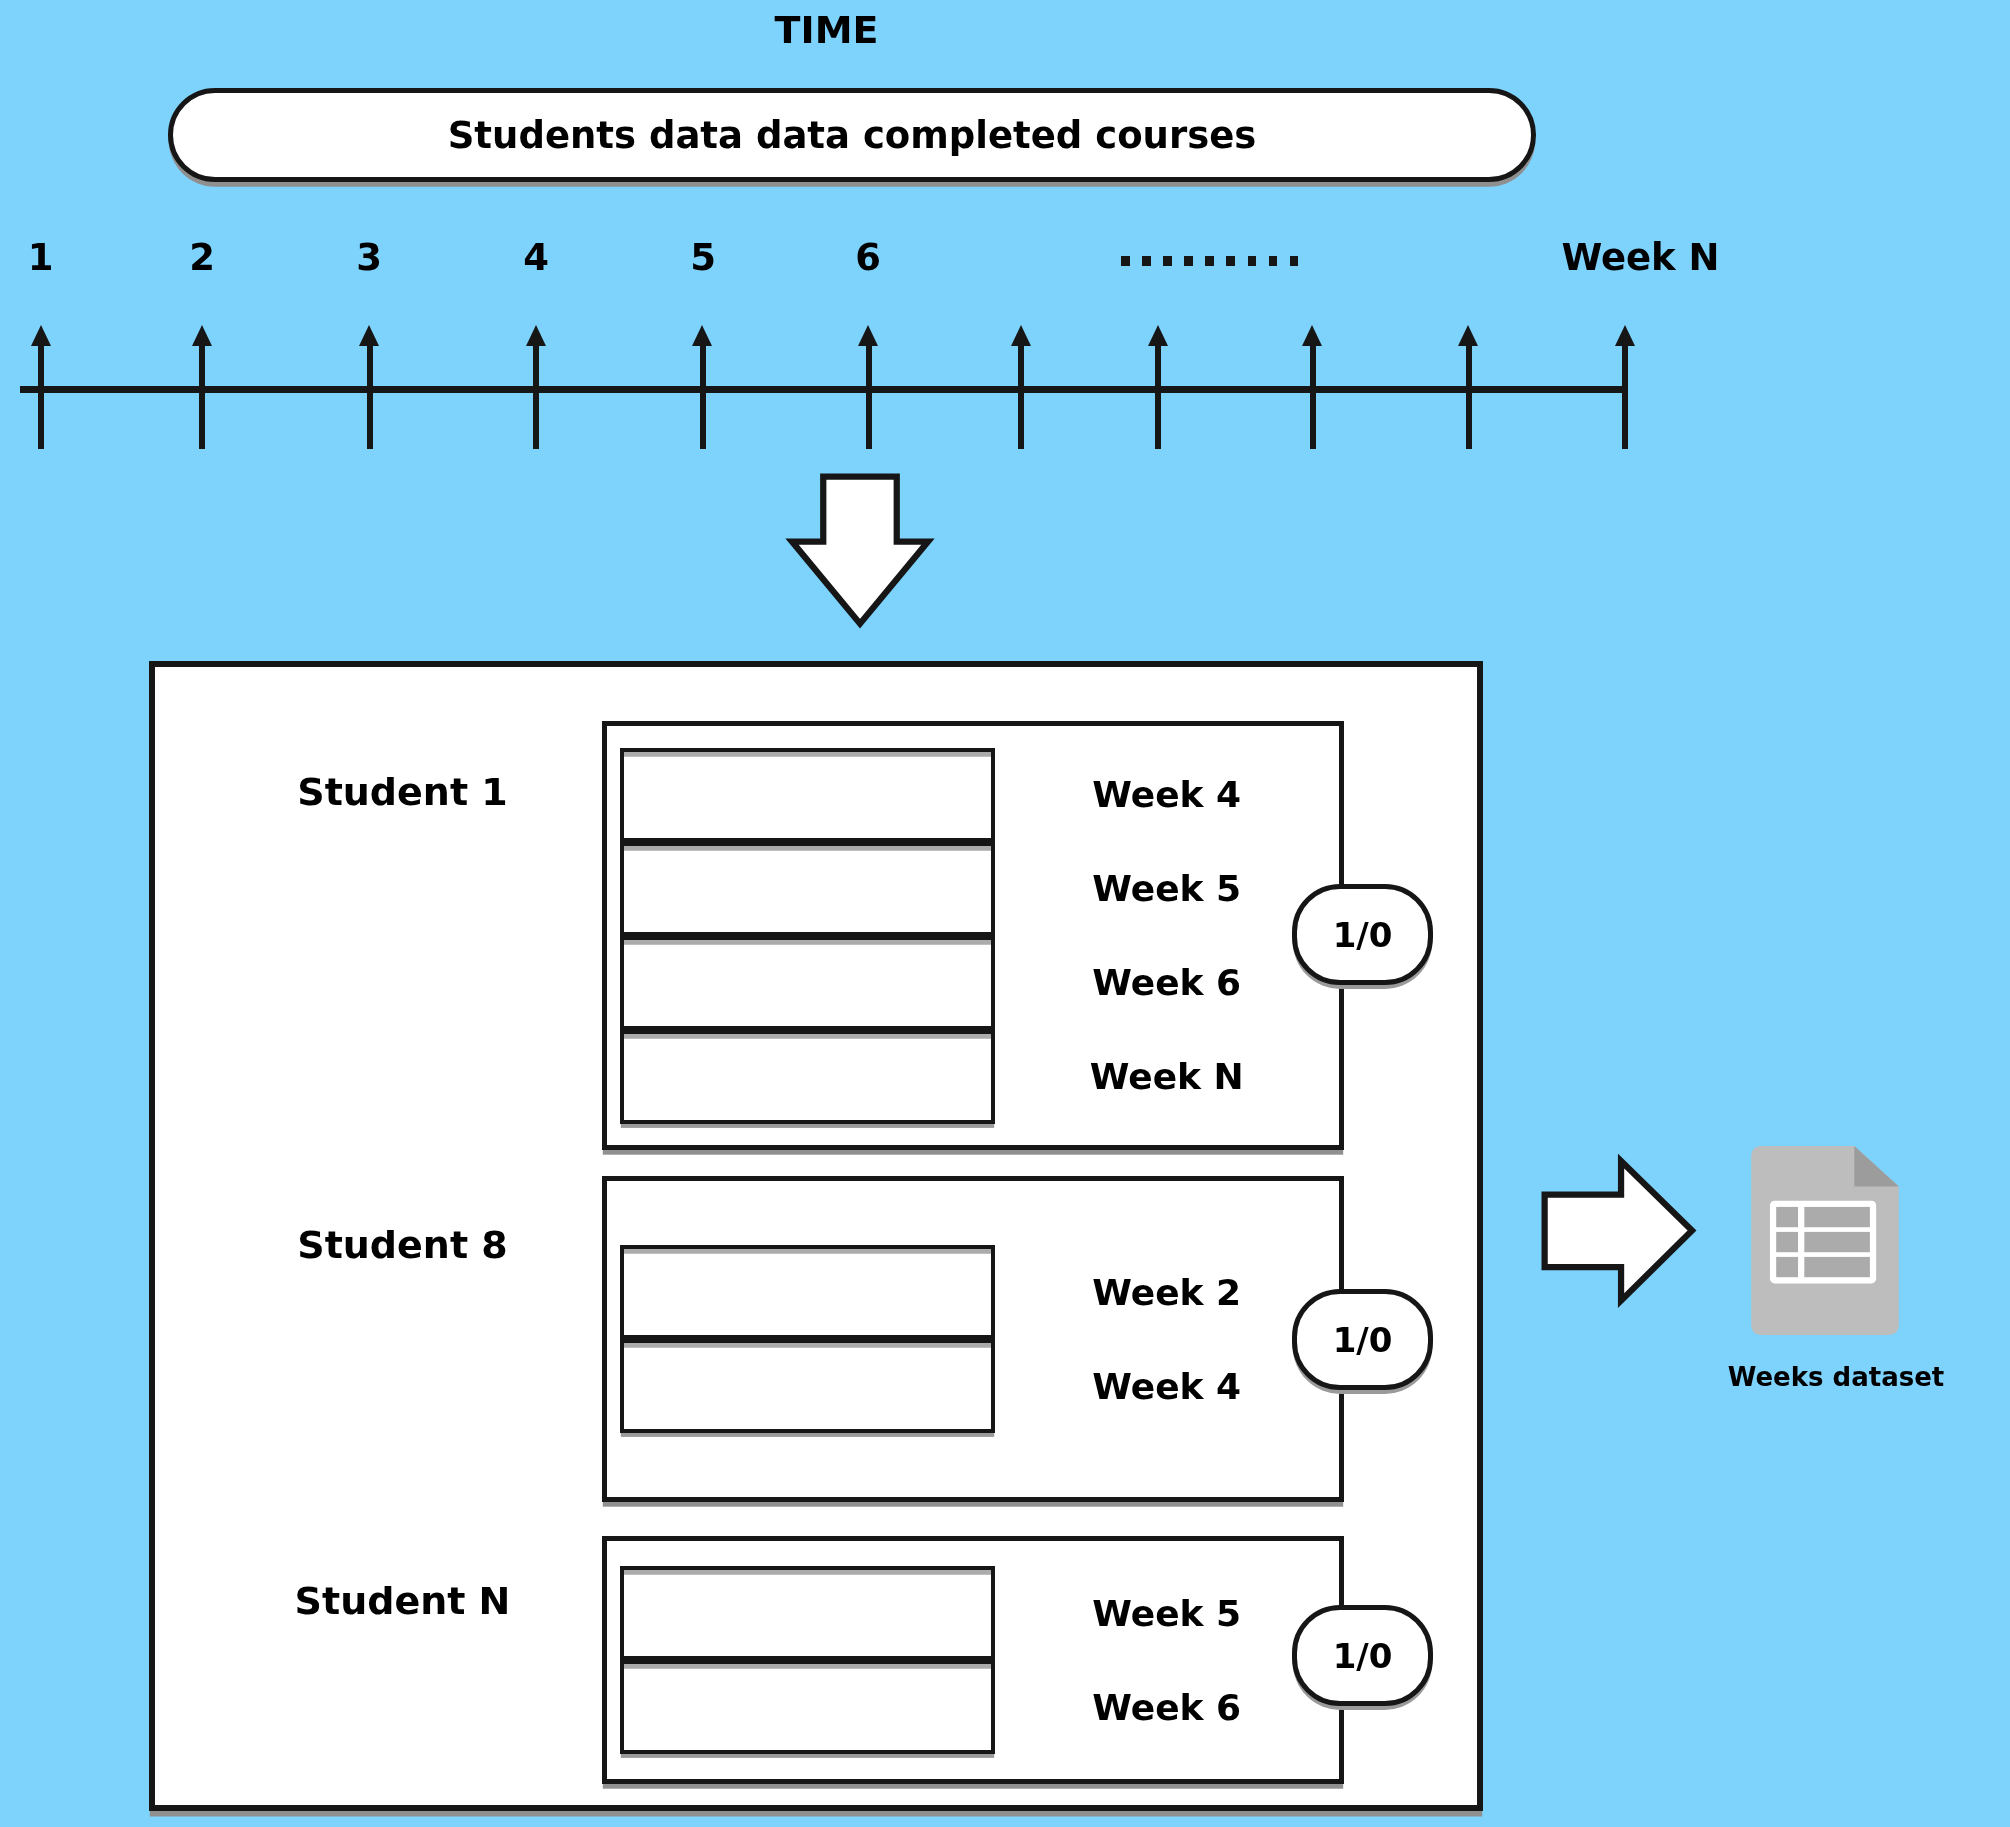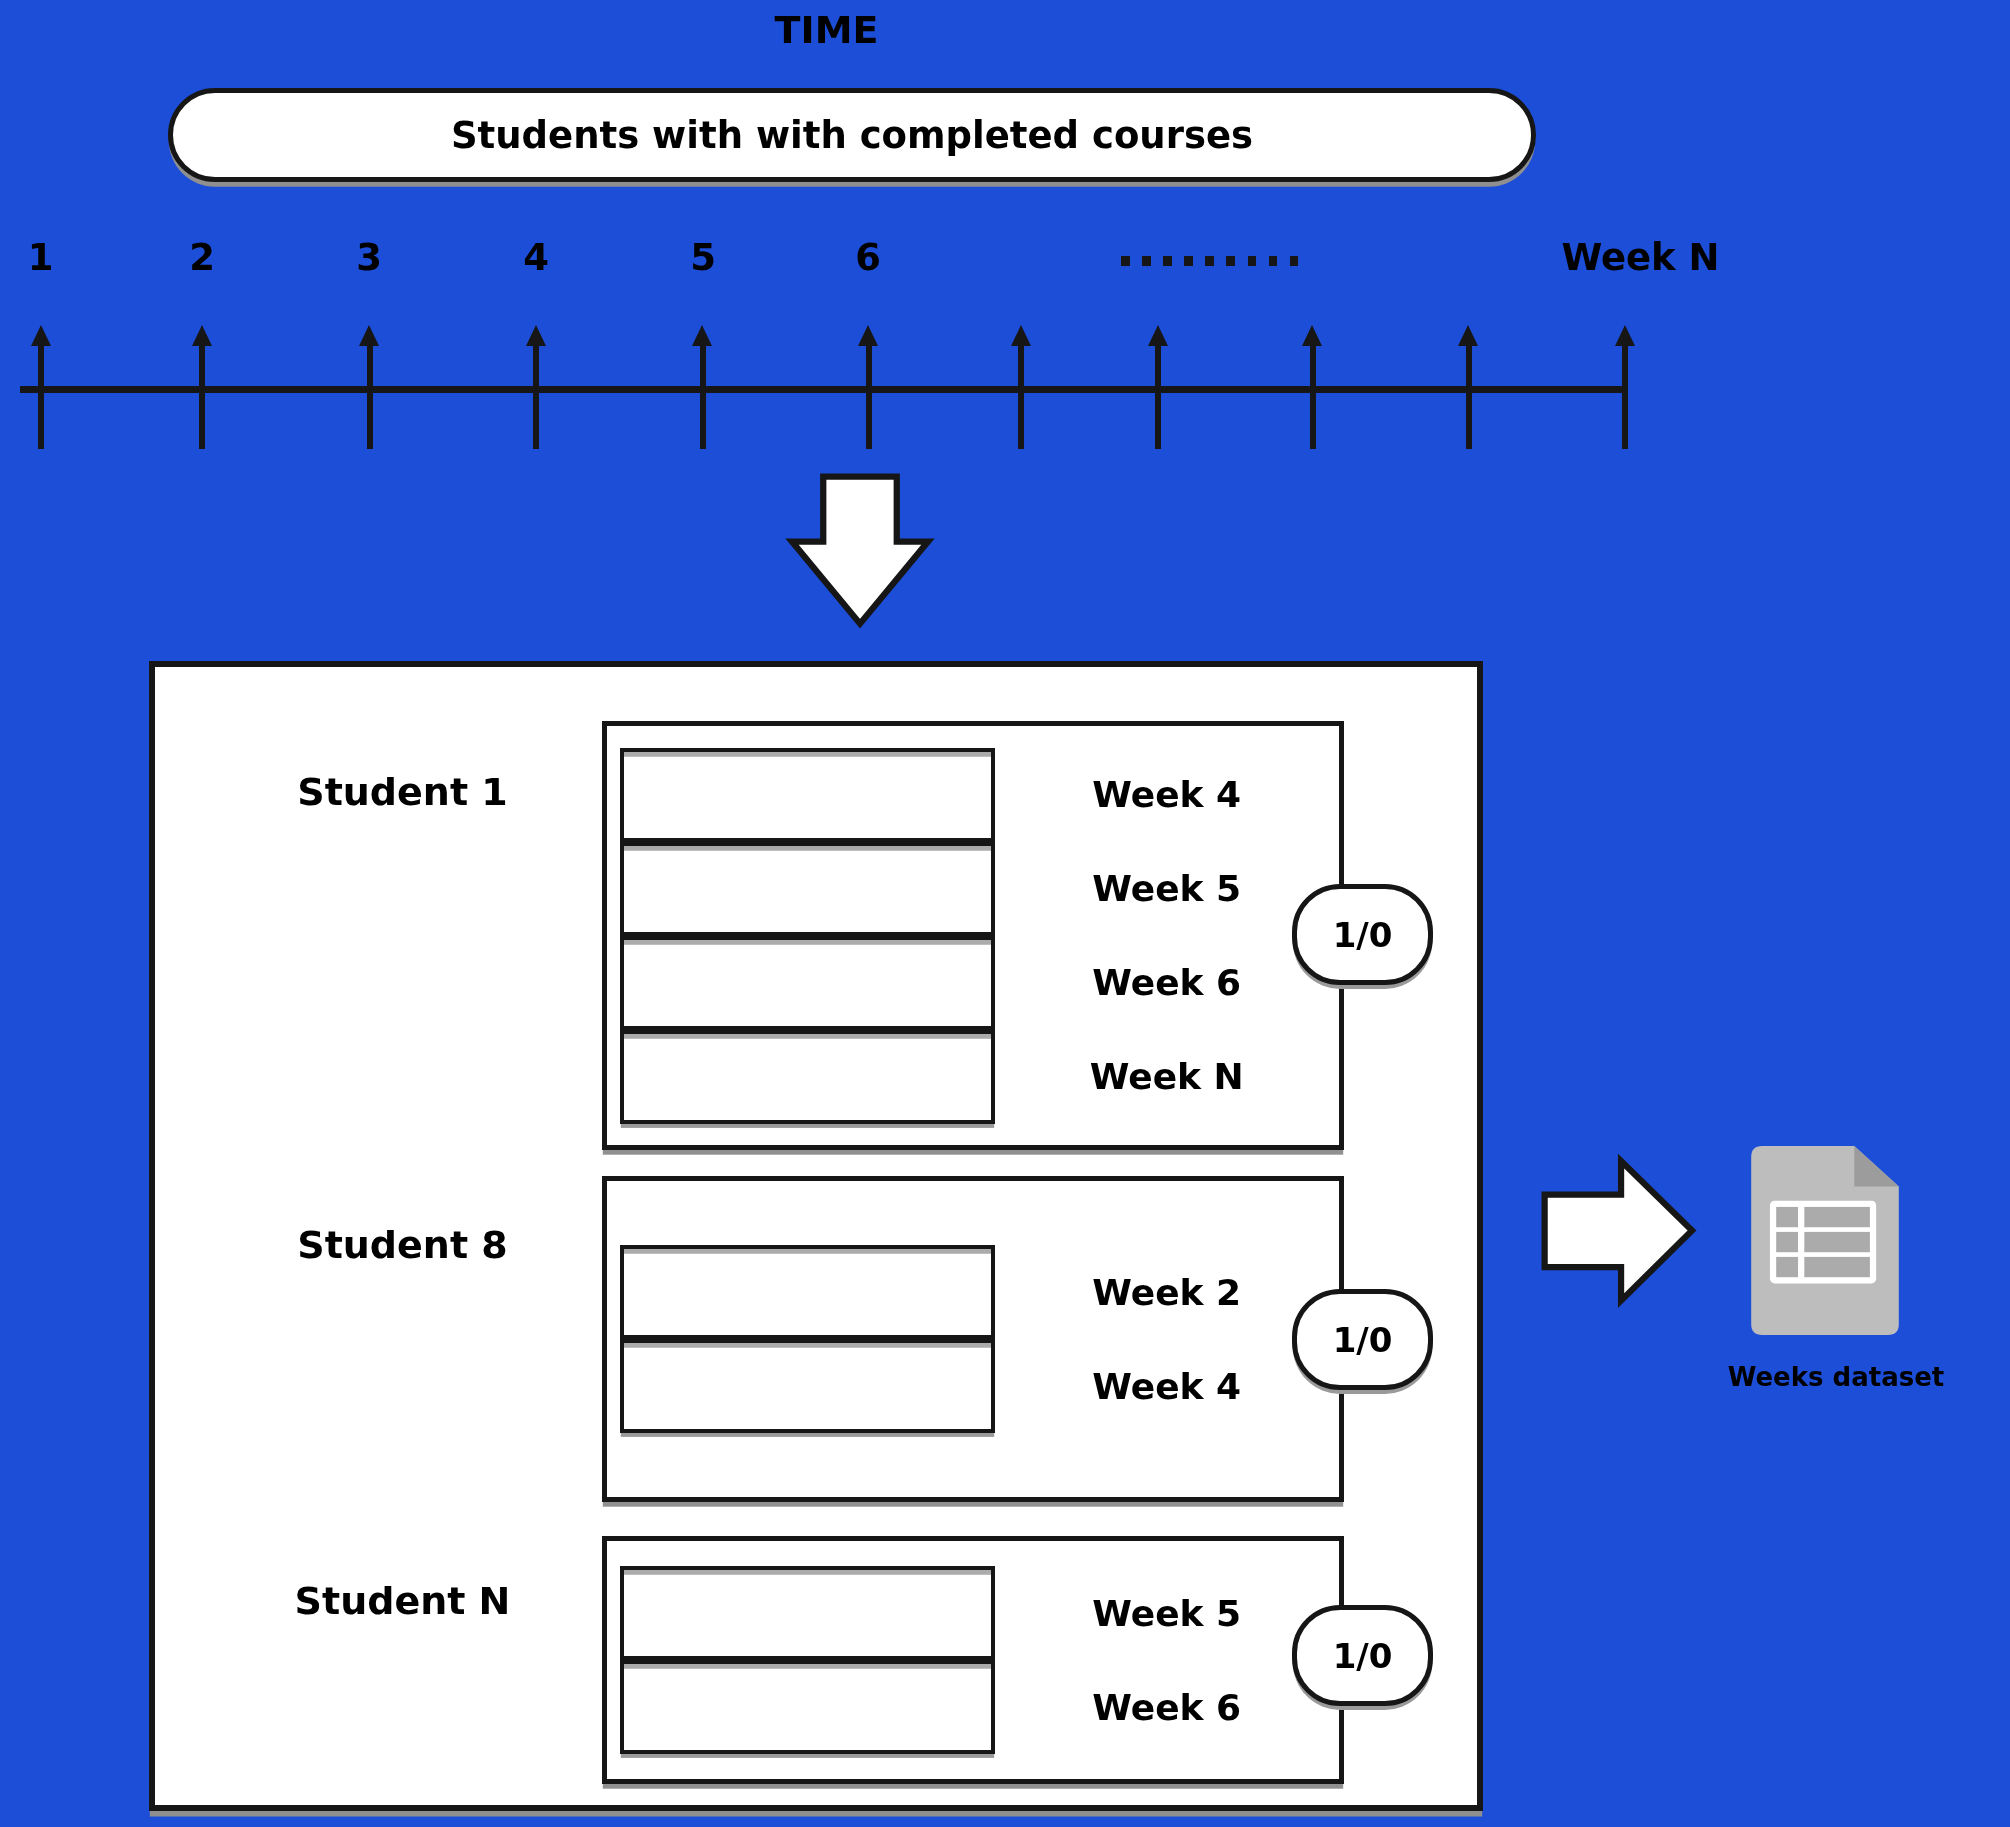--- a/index.html
+++ b/index.html
@@ -1,17 +1,17 @@
 <!DOCTYPE html>
 <html style="font-size:12.5px"><head>
 <meta charset="utf-8">
 <style>
   html,body{margin:0;padding:0;background:#fff;}
   #canvas{
-    position:relative;width:2010px;height:1827px;background:#1d4ed8;
+    position:relative;width:2010px;height:1827px;background:#7dd3fc;
     font-family:"DejaVu Sans","Liberation Sans",sans-serif;color:#000;
     font-weight:700;overflow:hidden;
   }
   .abs{position:absolute;}
   .ctr{display:flex;align-items:center;justify-content:center;text-align:center;}
 
   
   #time-title{left:709px;top:7.8px;width:235px;height:44px;font-size:38px;}
   #pill{
     left:168px;top:88px;width:1368px;height:94px;box-sizing:border-box;
@@ -57,21 +57,21 @@
 
   
   #weeks-dataset-label{left:1664px;top:1355px;width:344px;height:44px;font-size:26px;}
 </style>
 </head>
 <body>
 
 <div id="canvas">
 
   <div class="abs ctr" id="time-title">TIME</div>
-  <div class="abs ctr" id="pill">Students with with completed courses</div>
+  <div class="abs ctr" id="pill">Students data data completed courses</div>
 
   <div class="abs" id="timeline-line"></div>
   <div id="ticks-holder">
       <div class="abs tick-stem" style="left: 38px;"></div>
       <div class="abs tick-head" style="left: 30.5px;"></div>
       <div class="abs ctr tick-num" style="left: -6.3px;">1</div>
       <div class="abs tick-stem" style="left: 199px;"></div>
       <div class="abs tick-head" style="left: 192px;"></div>
       <div class="abs ctr tick-num" style="left: 155px;">2</div>
       <div class="abs tick-stem" style="left: 367px;"></div>

